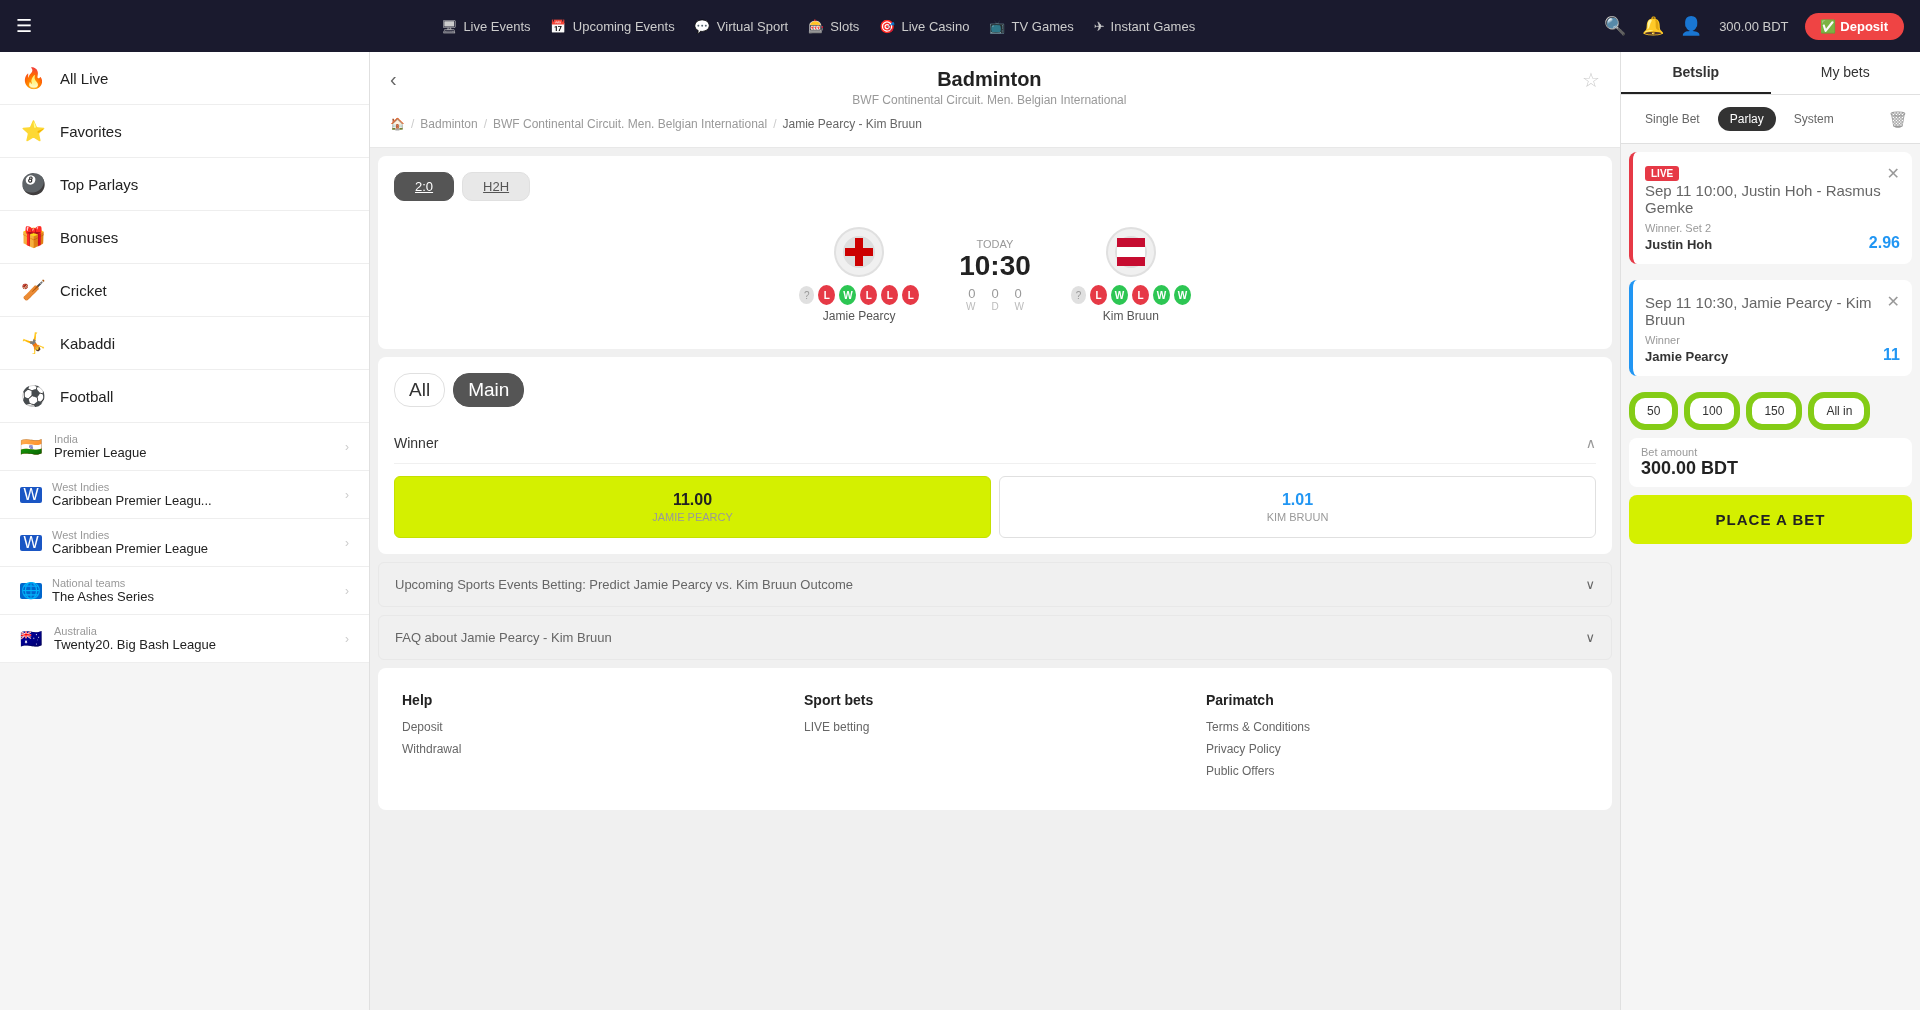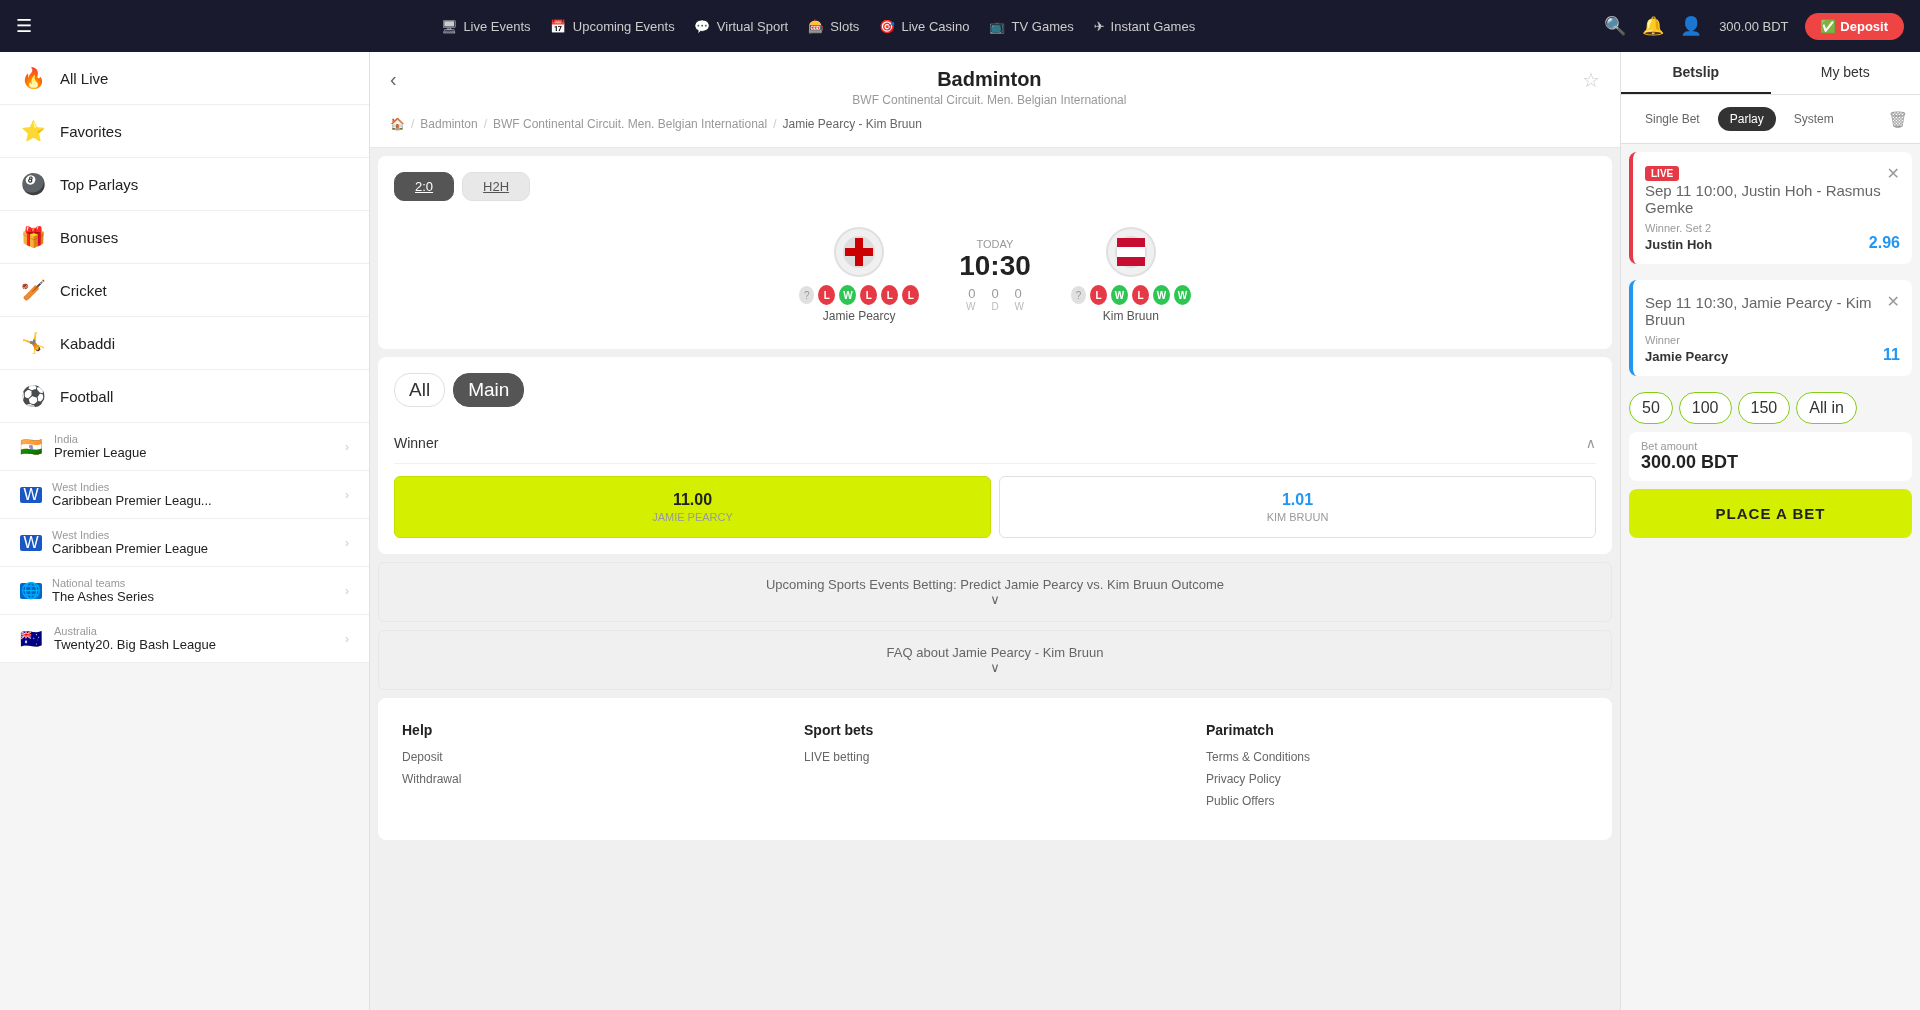--- a/index.html
+++ b/index.html
@@ -132,21 +132,21 @@
     .odds-btn .odds-val { font-size: 16px; font-weight: bold; }
     .odds-btn.selected .odds-val { color: #222; }
     .odds-btn.unselected .odds-val { color: #2196f3; }
     .odds-btn .odds-label { font-size: 11px; color: #999; margin-top: 2px; text-transform: uppercase; }
 
     .collapsible {
       border: 1px solid #e8e8e8; border-radius: 6px; margin: 8px;
     }
     .collapsible-header {
       display: flex; justify-content: space-between; align-items: center;
-      padding: 14px 16px; cursor: pointer; font-size: 13px; color: #666; flex-direction: column;
+      padding: 14px 16px; cursor: pointer; font-size: 13px; color: #666;
     }
 
     
     .footer { background: white; margin: 0 8px 8px; border-radius: 8px; padding: 24px; }
     .footer-grid { display: grid; grid-template-columns: 1fr 1fr 1fr; gap: 20px; }
     .footer-col h3 { font-size: 14px; font-weight: 600; margin-bottom: 12px; color: #222; }
     .footer-col a { display: block; font-size: 12px; color: #666; margin-bottom: 8px; cursor: pointer; }
 
     
     .right-panel {
@@ -174,21 +174,21 @@
     }
     .bet-entry.live { border-left-color: #e63946; }
     .bet-entry-header { display: flex; justify-content: space-between; align-items: flex-start; }
     .live-badge { background: #e63946; color: white; font-size: 10px; font-weight: bold; padding: 2px 6px; border-radius: 3px; }
     .bet-entry .event { font-size: 15px; color: #666; margin-top: 2px; }
     .bet-entry .market { font-size: 11px; color: #999; margin-top: 6px; }
     .bet-entry .selection { font-size: 13px; font-weight: 600; margin-top: 2px; }
     .bet-entry .odds { font-size: 16px; font-weight: bold; color: #2196f3; }
 
     .quick-amounts { display: flex; gap: 6px; padding: 8px; flex-wrap: wrap; }
-    .quick-amt { padding: 6px 12px; background: white; border: 1px solid #84cc16; border-radius: 16px; cursor: pointer; font-size: 16px; }
+    .quick-amt { padding: 6px 12px; background: white; border: 6px solid #84cc16; border-radius: 16px; cursor: pointer; font-size: 12px; }
 
     .bet-amount-section { padding: 8px 12px; background: white; margin: 0 8px; border-radius: 8px; }
     .bet-amount-label { font-size: 11px; color: #999; }
     .bet-amount-val { font-size: 18px; font-weight: bold; color: #222; }
 
     .place-bet-btn {
       margin: 8px; padding: 16px; background: #d4f000; border: none;
       border-radius: 8px; font-size: 15px; font-weight: bold;
       color: #222; cursor: pointer; width: calc(100% - 16px);
       letter-spacing: 1px;

